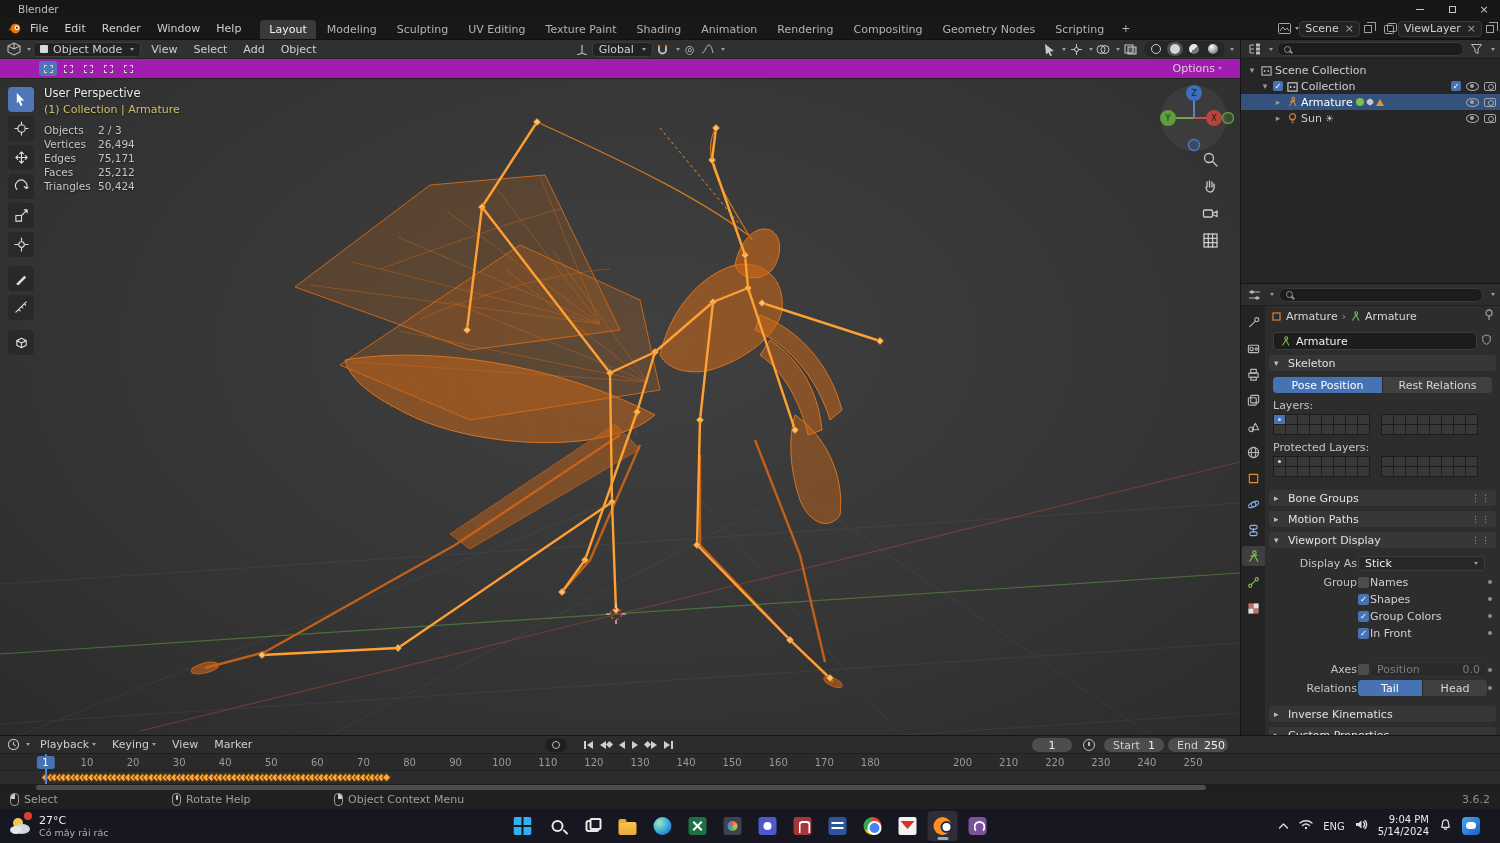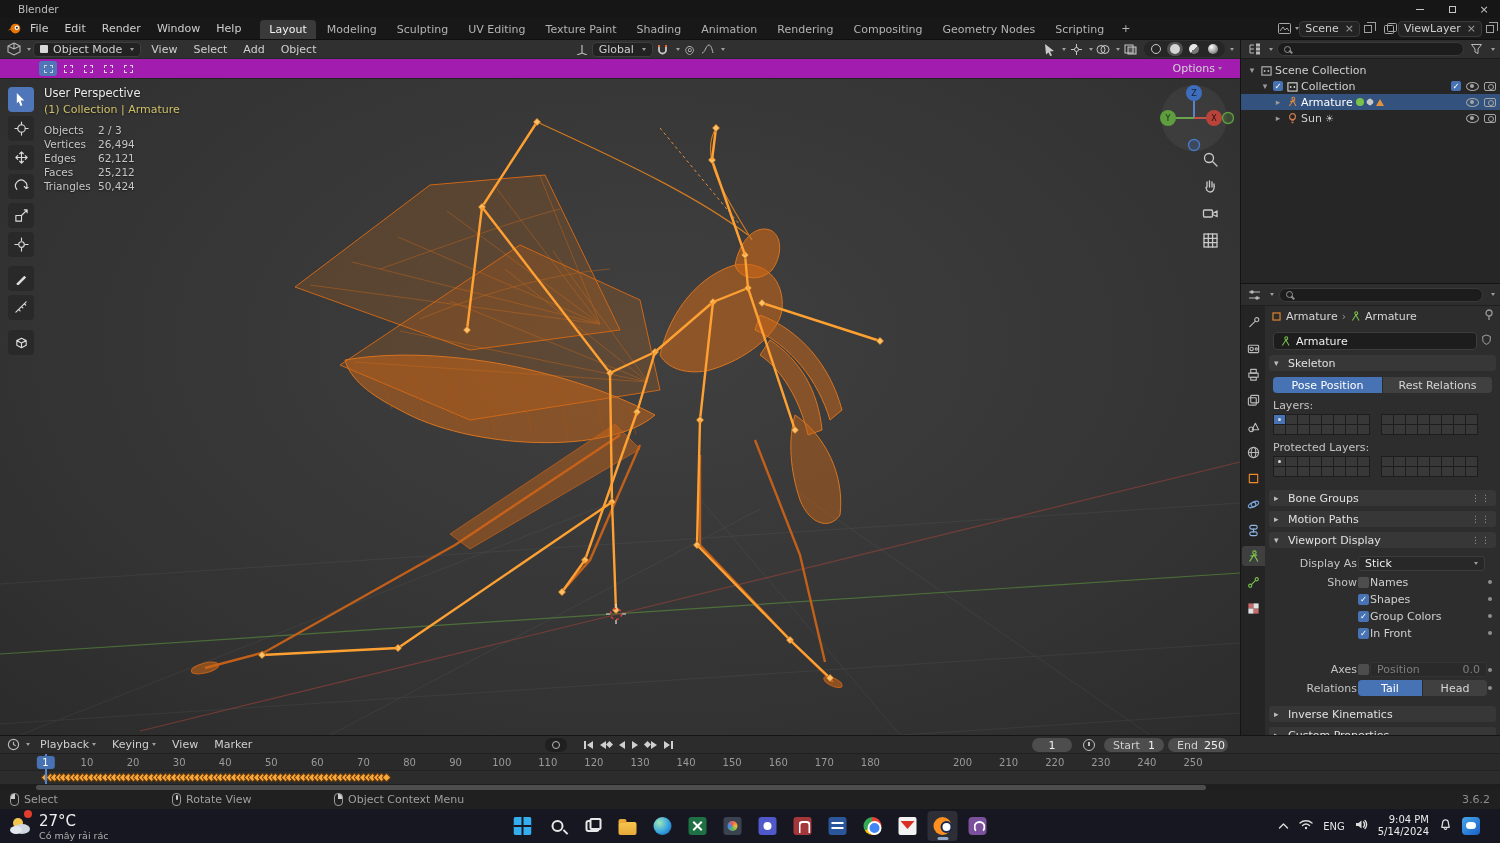--- a/index.html
+++ b/index.html
@@ -146,21 +146,21 @@
 .hint{position:absolute;top:0;height:19px;display:flex;align-items:center;gap:5px}
 .mouse{width:9px;height:13px;border:1px solid #9a9a9a;border-radius:4px;position:relative}
 .mouse::before{content:"";position:absolute;background:#cfcfcf}
 .mouse.ml::before{left:0;top:0;width:4px;height:5px;border-radius:3px 0 0 0}
 .mouse.mm::before{left:3px;top:1px;width:2px;height:5px;border-radius:1px}
 .mouse.mr::before{right:0;top:0;width:4px;height:5px;border-radius:0 3px 0 0}
 .version{position:absolute;right:10px;top:0;height:19px;display:flex;align-items:center;color:#8f8f8f}
 
 .taskbar{position:absolute;left:0;top:809px;width:100%;height:34px;background:#171721;display:flex;align-items:center}
 .tb-weather{display:flex;align-items:center;gap:7px;margin-left:8px;position:relative}
-.w-temp{font-size:15px;color:#f0f0f0}
+.w-temp{font-size:11px;color:#f0f0f0}
 .w-desc{font-size:9.5px;color:#b0b0b0}
 .w-badge{position:absolute;left:16px;top:-2px;width:8px;height:8px;border-radius:50%;background:#e03d2d}
 #tb-center{position:absolute;left:50%;transform:translateX(-50%);display:flex;align-items:center;gap:5px}
 .slot{width:30px;height:30px;border-radius:4px;display:flex;align-items:center;justify-content:center;position:relative}
 .slot.active{background:rgba(255,255,255,.10)}
 .slot.active::after{content:"";position:absolute;bottom:1px;left:50%;width:11px;height:3px;margin-left:-5.5px;border-radius:2px;background:#93a6c2}
 .ti{width:18px;height:18px;position:relative}
 .ti-start{background:linear-gradient(#171721,#171721) center/2px 18px no-repeat,linear-gradient(#171721,#171721) center/18px 2px no-repeat,#35aef0;border-radius:2px}
 .ti-search{width:12px;height:12px;border:2px solid #e8e8e8;border-radius:50%;margin:3px}
 .ti-search::after{content:"";position:absolute;width:6px;height:2px;background:#e8e8e8;transform:rotate(45deg);right:-7px;bottom:-3px}
@@ -539,21 +539,21 @@
         <div class="sr">
           <span class="sl">Objects</span>
           <span class="sv">2 / 3</span>
         </div>
         <div class="sr">
           <span class="sl">Vertices</span>
           <span class="sv">26,494</span>
         </div>
         <div class="sr">
           <span class="sl">Edges</span>
-          <span class="sv">62,121</span>
+          <span class="sv">75,171</span>
         </div>
         <div class="sr">
           <span class="sl">Faces</span>
           <span class="sv">25,212</span>
         </div>
         <div class="sr">
           <span class="sl">Triangles</span>
           <span class="sv">50,424</span>
         </div>
       </div>
@@ -923,21 +923,21 @@
       <div class="frow" style="margin-top:8px">
         <span class="flabel">Display As</span>
         <div class="field">
           <span>Stick</span>
           <span class="caret sm ml-auto"></span>
         </div>
         <span style="width:6px"></span>
       </div>
       <div id="vd-checks">
           <div class="frow">
-            <span class="flabel">Show</span>
+            <span class="flabel">Group</span>
             <span class="cb"></span>
             <span class="cblabel">Names</span>
             <span class="adot"></span>
           </div>
           <div class="frow m3">
             <span class="flabel"></span>
             <span class="cb on"></span>
             <span class="cblabel">Shapes</span>
             <span class="adot"></span>
           </div>
@@ -1159,21 +1159,21 @@
       </div>
   </div>
 
   <div class="status">
     <span class="hint" style="left:10px">
         <span class="mouse ml"></span>
         <span>Select</span>
       </span>
     <span class="hint" style="left:172px">
         <span class="mouse mm"></span>
-        <span>Rotate View</span>
+        <span>Rotate Help</span>
       </span>
     <span class="hint" style="left:334px">
         <span class="mouse mr"></span>
         <span>Object Context Menu</span>
       </span>
     <span class="version">3.6.2</span>
   </div>
 
   <div class="taskbar">
     <div class="tb-weather">

